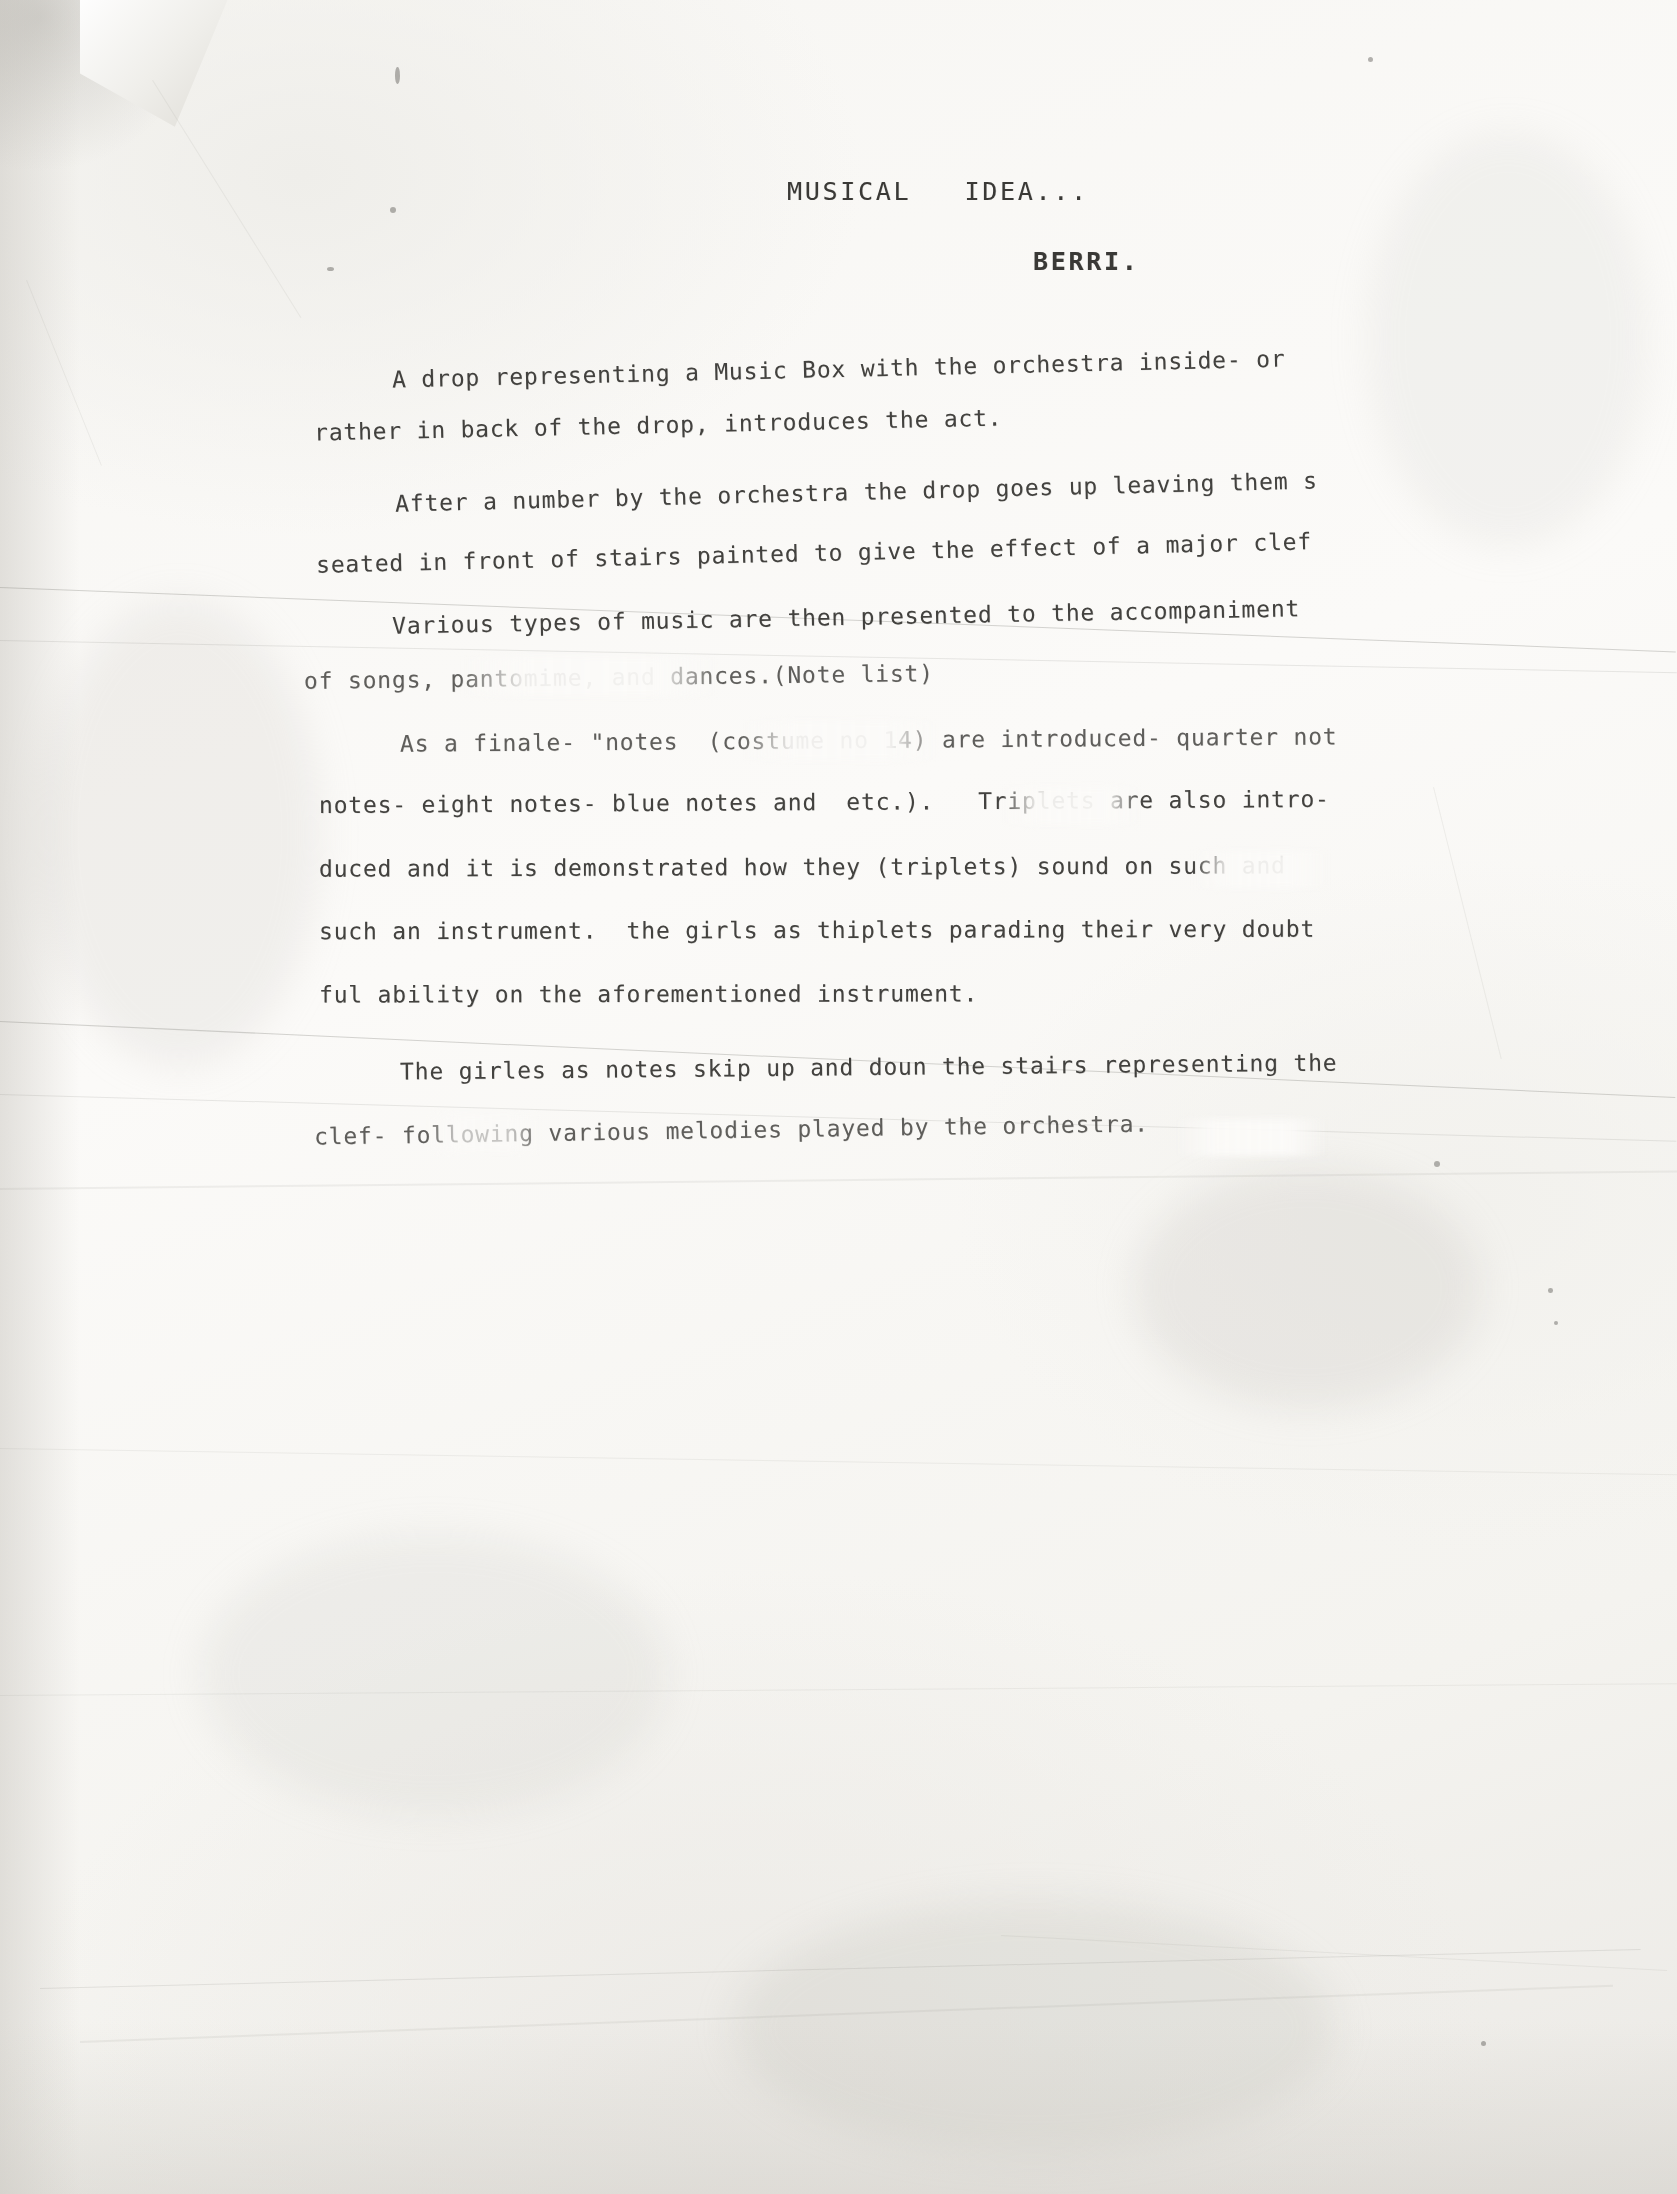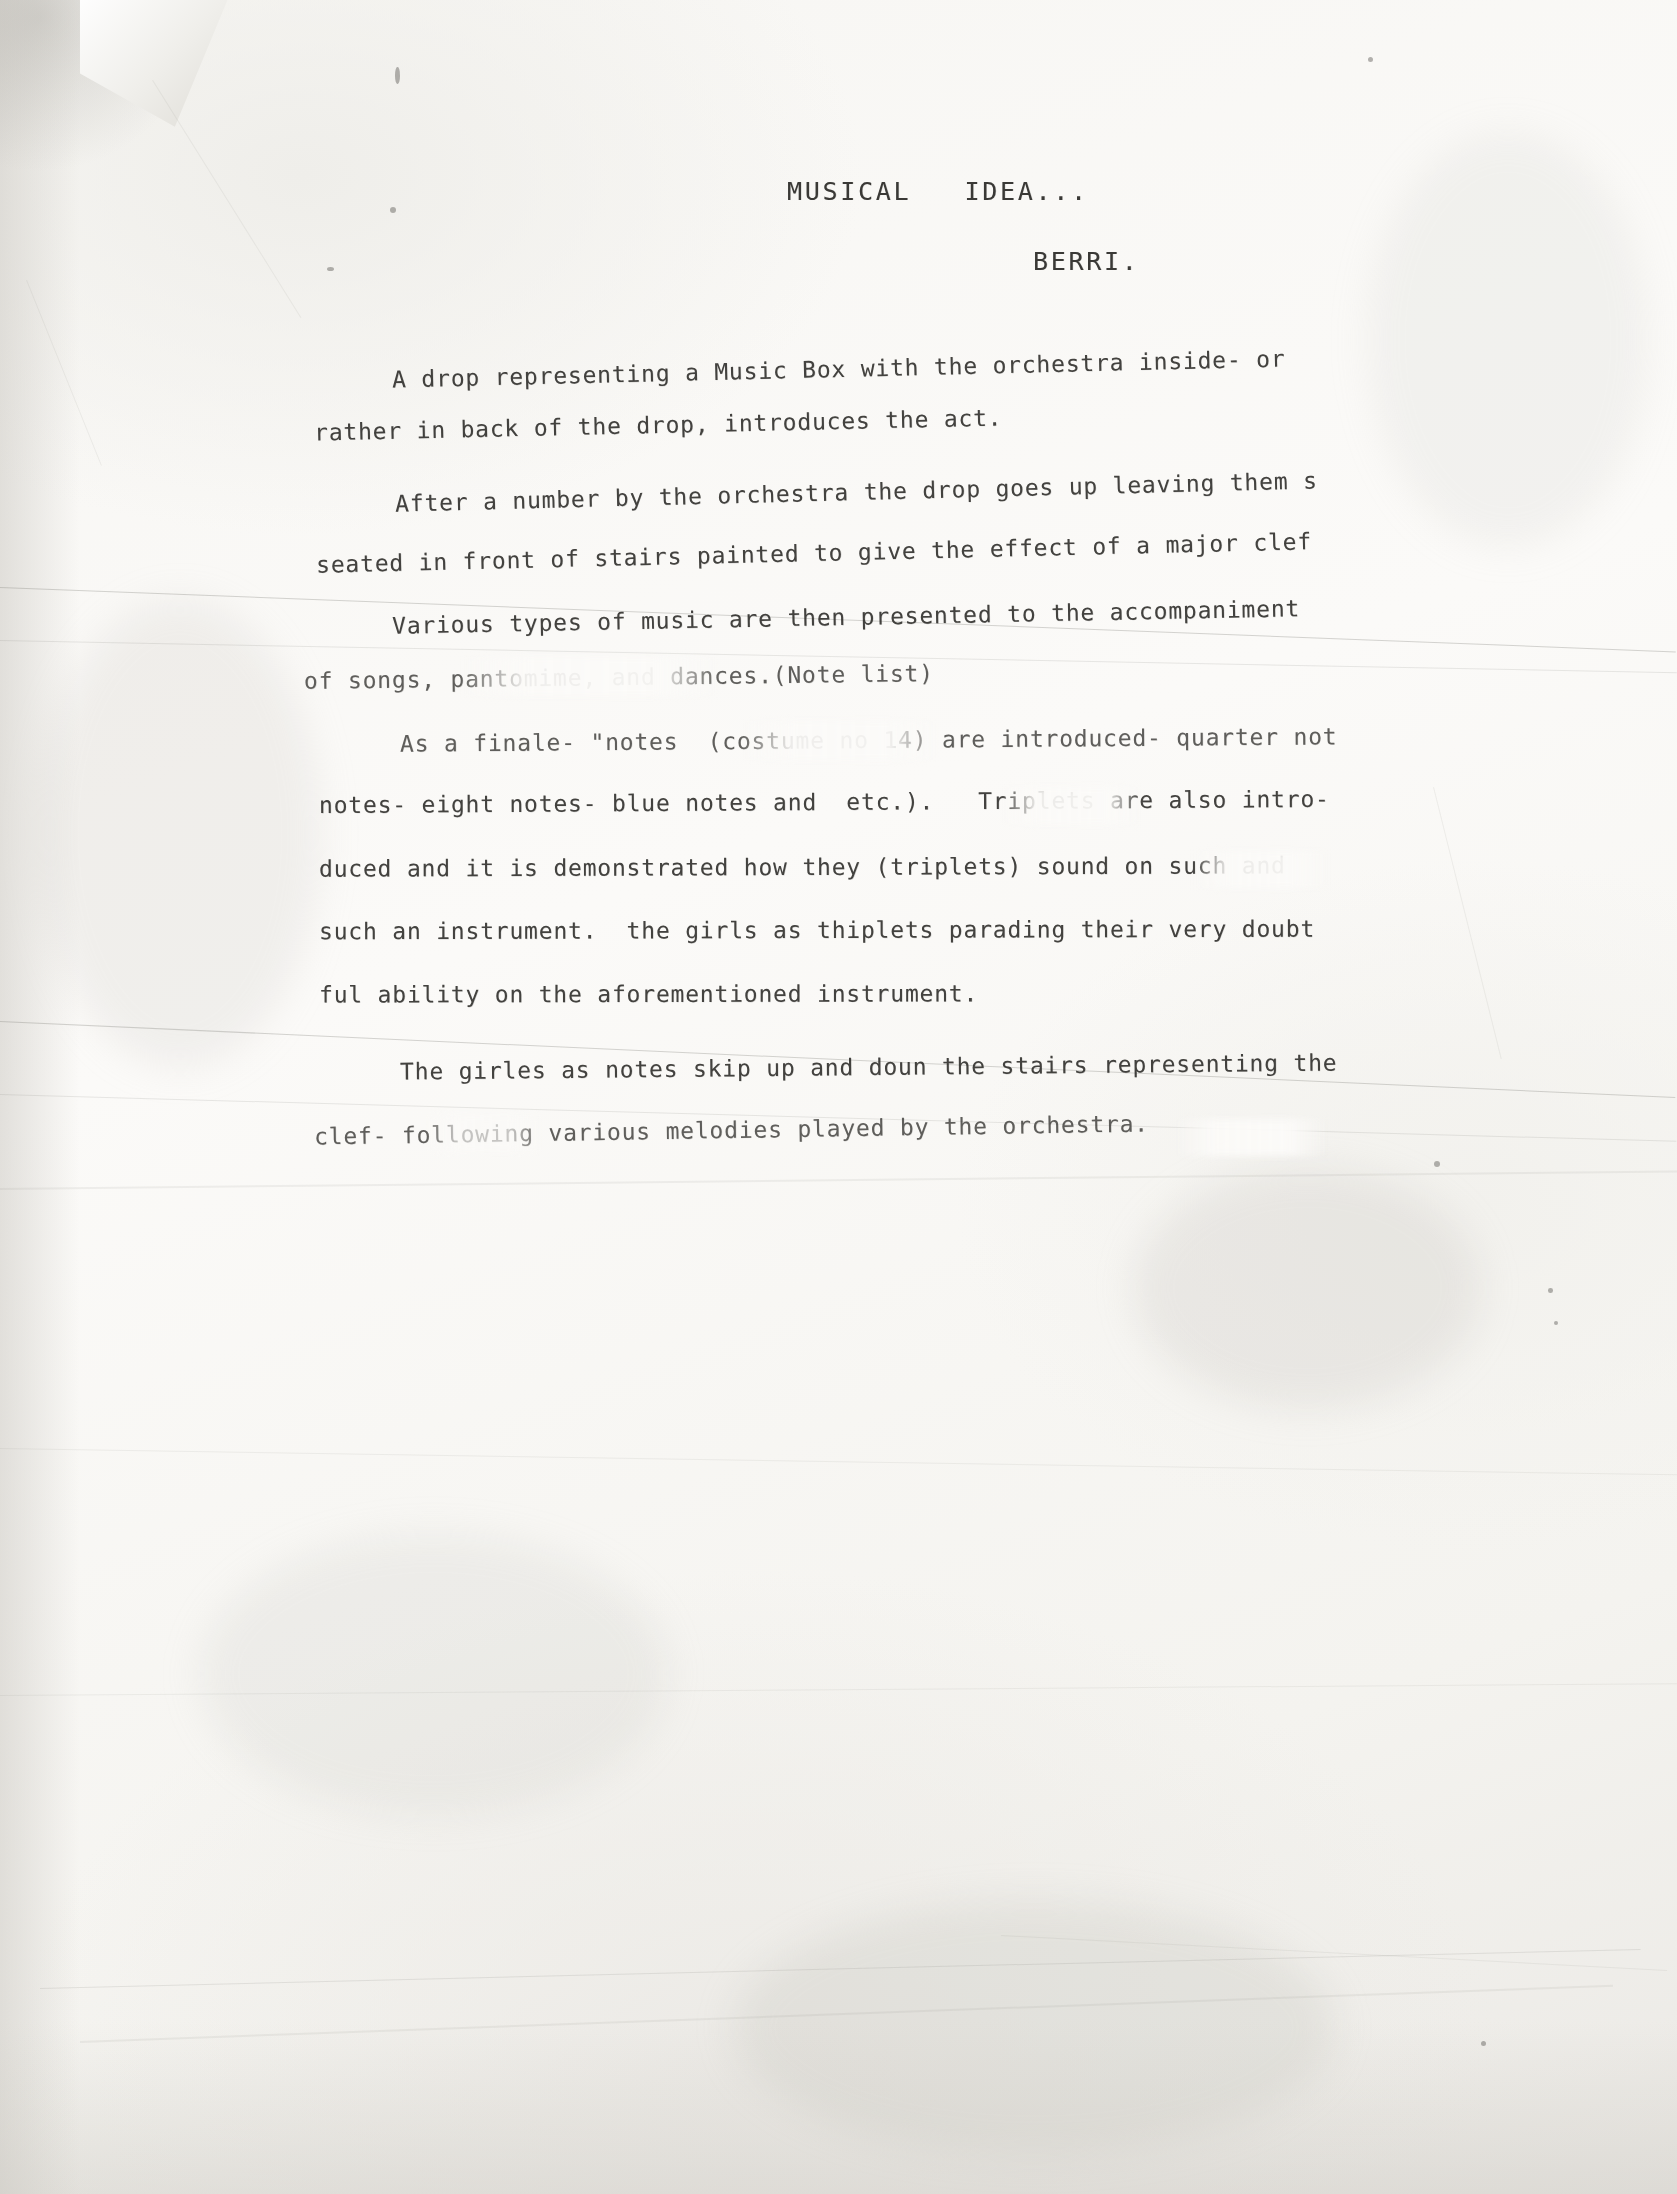--- a/index.html
+++ b/index.html
@@ -96,20 +96,21 @@
 
   .title {
     font-size: 25px;
     letter-spacing: 2.7px;
     color: #3a3936;
   }
   .subtitle {
     font-size: 25px;
     letter-spacing: 2.7px;
     color: #3a3936;
+    font-weight: bold;
   }
 
   .body-line {
     font-size: 23px;
     letter-spacing: 0.8px;
   }
 
   
   .fade1 { opacity: 0.88; }
   .fade2 { opacity: 0.74; }

